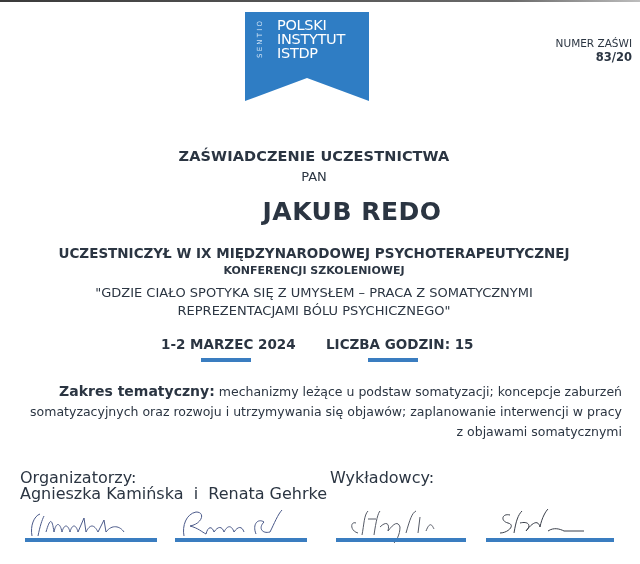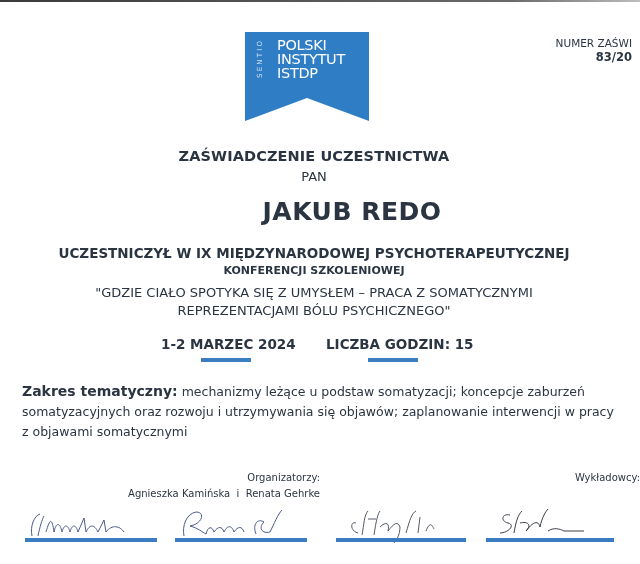--- a/index.html
+++ b/index.html
@@ -1,38 +1,38 @@
 <!DOCTYPE html>
 <html><head>
   <meta charset="utf-8">
   <style>
     html, body { margin: 0; padding: 0; }
     body { width: 640px; height: 564px; background: #ffffff; position: relative; overflow: hidden; font-family: "DejaVu Sans", sans-serif; color: #2b3542; }
     .topline { position: absolute; left: 0; top: 0; width: 640px; height: 2px; background: linear-gradient(to right, #3a3a3a, #6a6a6a 80%, #bdbdbd); }
-    .logo { position: absolute; left: 245px; top: 32px; width: 112px; height: 89px; }
+    .logo { position: absolute; left: 245px; top: 12px; width: 112px; height: 89px; }
     .logo svg { position: absolute; left: 0; top: 0; }
     .logo .sentio { position: absolute; left: 11px; top: 46px; transform: rotate(-90deg); transform-origin: left top; font-size: 7px; letter-spacing: 2.2px; color: #cfe3f5; font-family: "DejaVu Sans", sans-serif; }
     .logo .lines { position: absolute; left: 32px; top: 6px; color: #ffffff; font-family: "DejaVu Sans", sans-serif; font-size: 14.5px; line-height: 14px; letter-spacing: -0.3px; font-weight: normal; }
     .numer { position: absolute; right: 8px; top: 36px; text-align: right; font-size: 10.5px; color: #2b3542; line-height: 14px; }
     .numer .num { font-weight: bold; font-size: 11.5px; }
     .center { position: absolute; left: 0; width: 628px; text-align: center; }
     .title { top: 148px; font-weight: bold; font-size: 14.5px; letter-spacing: 0.1px; }
     .pan { top: 169px; font-size: 13px; }
     .name { top: 197px; font-weight: bold; font-size: 25px; letter-spacing: 0.5px; margin-left: 38px; }
     .l1 { top: 245px; font-weight: bold; font-size: 13.5px; }
     .l2 { top: 264px; font-weight: bold; font-size: 11px; }
     .l3 { top: 285px; font-size: 13px; }
     .l4 { top: 303px; font-size: 13px; }
     .date { position: absolute; top: 336px; font-weight: bold; font-size: 13.5px; }
     .date.d1 { left: 161px; }
     .date.d2 { left: 326px; }
     .bar { position: absolute; height: 4px; background: #3a7dc0; }
-    .zakres { position: absolute; left: 22px; width: 600px; top: 381px; text-align: left; font-size: 12.5px; line-height: 20px; color: #2b3542; }
+    .zakres { position: absolute; left: 22px; width: 600px; top: 381px; text-align: right; font-size: 12.5px; line-height: 20px; color: #2b3542; }
     .zakres b { font-size: 14px; }
-    .sig-block { position: absolute; text-align: right; font-size: 10px; line-height: 16px; }
+    .sig-block { position: absolute; text-align: left; font-size: 16px; line-height: 16px; }
     .sig { position: absolute; height: 30px; }
     .sig svg { width: 100%; height: 100%; }
   </style>
 </head>
 <body>
 
 <div class="topline"></div>
 
 <div class="logo">
   <svg width="124" height="89" viewBox="0 0 124 89">

